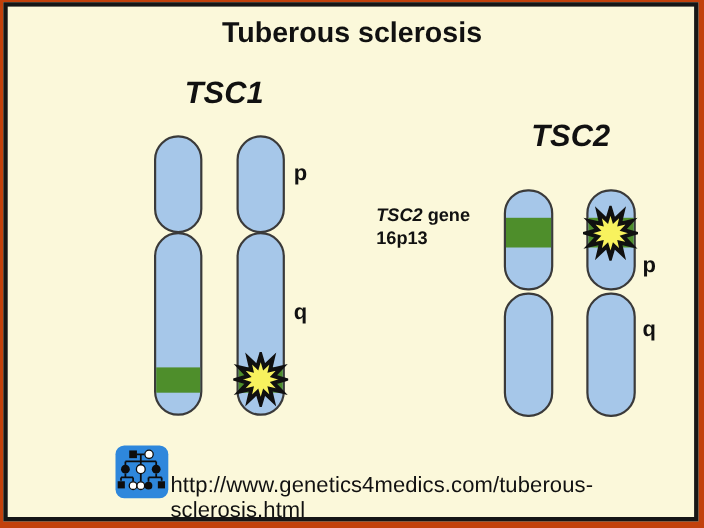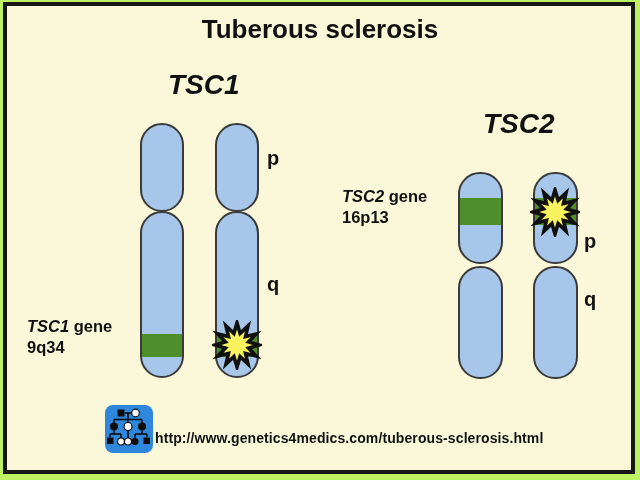--- a/index.html
+++ b/index.html
@@ -8,21 +8,21 @@
     --chromosome-fill:#A6C7E9;
     --chromosome-outline:#3A3A3A;
     --gene-band:#4E8E2B;
     --star-fill:#F8F25E;
     --star-outline:#101010;
     --logo-blue:#2E87DC;
     --text:#111111;
   }
   html,body{margin:0;padding:0;background:#ffffff;}
   .canvas{
-    position:relative;width:640px;height:480px;background:#bef264;
+    position:relative;width:640px;height:480px;background:#c2410c;
     font-family:"Liberation Sans", sans-serif;color:var(--text);
     overflow:hidden;
   }
   .frame{
     position:absolute;left:3px;top:2px;right:5px;bottom:6px;
     border:4px solid var(--frame-border);
     background:var(--background);
     box-sizing:border-box;
   }
   .title{
@@ -50,21 +50,21 @@
     font-size:16.5px;font-weight:600;line-height:21px;
   }
   .gene-label .gene-name{font-style:italic;}
   .star{position:absolute;width:50px;height:50px;}
   .footer-logo{
     position:absolute;left:105px;top:405px;width:48px;height:48px;
     background:var(--logo-blue);border-radius:8px;
   }
   .footer-url{
     position:absolute;left:155px;top:430px;
-    font-size:14px;font-weight:700;letter-spacing:0.1px;
+    font-size:20px;font-weight:400;letter-spacing:0.1px;
   }
 </style>
 </head>
 <body>
 
 <div class="canvas">
   <div class="frame"></div>
 
   <div class="title">Tuberous sclerosis</div>
 
@@ -76,24 +76,20 @@
   </div>
 
   <div class="arm" style="left:215px;top:123px;width:44px;height:89px;"></div>
   <div class="arm" style="left:215px;top:211px;width:44px;height:167px;">
     <div class="band" style="top:121px;height:23px;"></div>
   </div>
 
   <div class="arm-label" style="left:267px;top:147px;">p</div>
   <div class="arm-label" style="left:267px;top:273px;">q</div>
 
-  <div class="gene-label" style="left:27px;top:316px;">
-    <span class="gene-name">TSC1</span><span> gene</span><br>
-    <span>9q34</span>
-  </div>
 
   <svg class="star" style="left:212px;top:320px;" viewBox="0 0 50 50">
     <polygon points="47,25 36.6,28.1 44.1,36 33.5,33.5 36,44.1 28.1,36.6 25,47 21.9,36.6 14,44.1 16.5,33.5 5.9,36 13.4,28.1 3,25 13.4,21.9 5.9,14 16.5,16.5 14,5.9 21.9,13.4 25,3 28.1,13.4 36,5.9 33.5,16.5 44.1,14 36.6,21.9" fill="var(--star-fill)" stroke="var(--star-outline)" stroke-width="3.6" stroke-linejoin="miter"></polygon>
   </svg>
 
   <div class="tsc-heading tsc2-heading">TSC2</div>
 
   <div class="arm" style="left:458px;top:172px;width:45px;height:92px;">
     <div class="band" style="top:24px;height:27px;"></div>
   </div>

